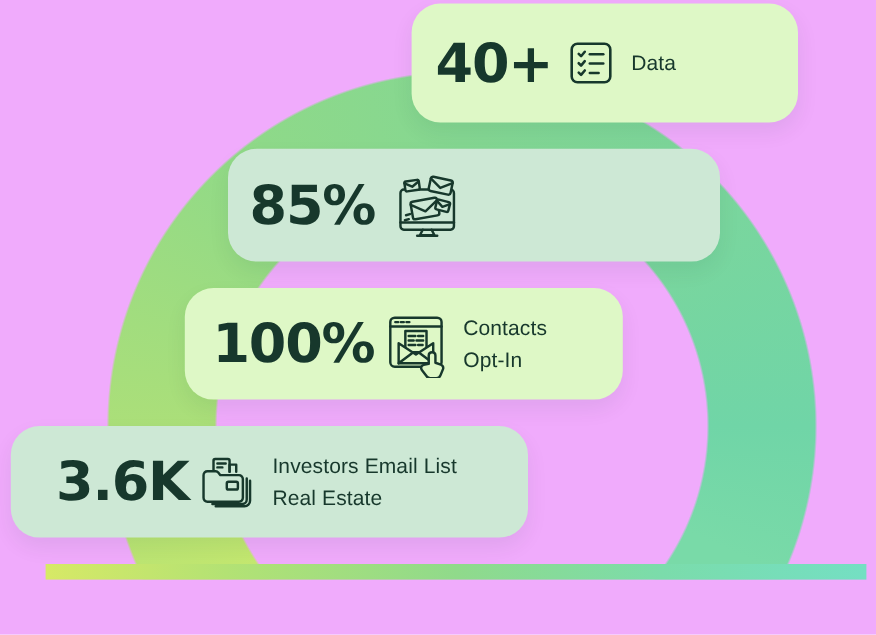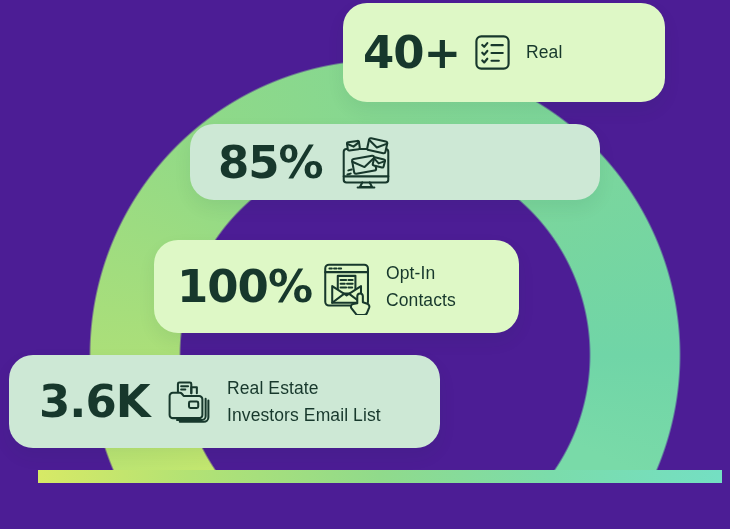--- a/index.html
+++ b/index.html
@@ -1,18 +1,18 @@
 <!DOCTYPE html>
 <html style="--text-dark: #17382c; --card-light-bg: #def8c6; --card-sage-bg: #cde8d5;"><head>
 <meta charset="utf-8">
 <style>
   html,body{margin:0;padding:0;background:#ffffff;}
   .stage{
     position:relative;width:730px;height:529px;overflow:hidden;
-    background:#4c1d95;
+    background:#f0abfc;
     font-family:"Liberation Sans",sans-serif;
     color:var(--text-dark,#17382c);
   }
   
   .ring{
     position:absolute;left:0;top:0;width:730px;height:483px;
     background:conic-gradient(from 225deg at 385px 355px,
       #cdeb6c 0deg,#abdf79 45deg,#8ed989 100deg,#85d792 135deg,
       #7bd69c 180deg,#70d5a7 225deg,#79daa8 250deg,#79daa8 360deg);
     -webkit-mask:radial-gradient(circle at 385px 355px,transparent 0 204px,#000 206px 294px,transparent 296px);
@@ -25,31 +25,31 @@
   }
   
   .card{
     position:absolute;display:flex;align-items:center;
     border-radius:24px;box-sizing:border-box;
     box-shadow:0 8px 18px rgba(20,50,40,.07);
   }
   .card.light{background:var(--card-light-bg,#def8c6);}
   .card.sage{background:var(--card-sage-bg,#cde8d5);}
   .card-1{left:343px;top:3px;width:322px;height:99px;padding-left:20px;}
-  .card-2{left:190px;top:124px;width:410px;height:76px;padding-left:28px;}
+  .card-2{left:190px;top:124px;width:410px;height:94px;padding-left:18px;}
   .card-3{left:130px;top:240px;width:365px;height:93px;padding-left:23px;margin-left:24px;}
   .card-4{left:9px;top:355px;width:431px;height:93px;padding-left:30px;}
   .stat-value{
     font-family:"DejaVu Sans",sans-serif;font-weight:bold;
     font-size:45px;letter-spacing:-1px;line-height:1;flex:0 0 auto;
   }
   .card-1 .stat-value{width:110px;}
   .card-2 .stat-value{width:122px;}
   .card-3 .stat-value{width:145px;}
-  .card-4 .stat-value{width:126px;}
+  .card-4 .stat-value{width:126px;text-align:center;}
   .stat-icon{flex:0 0 auto;}
   .card-1 .stat-icon{margin-right:14px;}
   .card-2 .stat-icon{margin-right:14px;}
   .card-3 .stat-icon{margin-right:12px;}
   .card-4 .stat-icon{margin-right:14px;}
   .stat-label{font-size:17.5px;line-height:27px;letter-spacing:.1px;}
   .stat-label span{display:block;white-space:nowrap;}
   
   .stat-icon svg{display:block;}
   .ic{stroke:var(--text-dark,#17382c);stroke-width:2.2;fill:none;
@@ -73,21 +73,21 @@
           <path d="M9.5 12.2 l2 2 3.2 -3.8"></path>
             <line x1="19" y1="12.5" x2="30.5" y2="12.5"></line>
           <path d="M9.5 20.2 l2 2 3.2 -3.8"></path>
             <line x1="19" y1="20.5" x2="30.5" y2="20.5"></line>
           <path d="M9.5 28.2 l2 2 3.2 -3.8"></path>
             <line x1="19" y1="28.5" x2="26.5" y2="28.5"></line>
         </g>
       </svg>
     </span>
     <span class="stat-label">
-      <span>Real</span>
+      <span>Data</span>
     </span>
   </div>
 
   <div class="card sage card-2">
     <span class="stat-value">85%</span>
     <span class="stat-icon">
       <svg width="52" height="56" viewBox="0 0 56 60">
         <g class="ic">
           <rect x="4" y="16" width="48" height="36" rx="3"></rect>
           <g transform="rotate(-8 14 13)">
@@ -126,40 +126,40 @@
           <path d="M8 10 h2.6 M13 10 h2.6 M18 10 h2.6"></path>
           <rect class="fillL" x="17" y="18" width="19" height="19"></rect>
           <path d="M20 22.5 h6 M28.5 22.5 h4.5 M20 26.5 h4.5 M27 26.5 h6 M20 30.5 h6 M28.5 30.5 h4"></path>
           <path class="fillL" d="M11 29 L26.5 39 42 29 V47 H11 Z"></path>
           <path d="M11 47 L23 38 M42 47 L30 38"></path>
           <path class="fillL" d="M41 37 c1.8 0 3 1.2 3 3 v6.5 l4.8 1.6 c1.7 .6 2.6 2.4 2 4.1 l-2.2 5.4 c-.6 1.6 -2.1 2.7 -3.8 2.7 h-5.5 c-1.2 0 -2.3 -.5 -3 -1.5 l-4.5 -5.8 c-1.3 -1.7 -.4 -4.2 1.7 -4.6 l4.5 -.9 V40 c0 -1.8 1.2 -3 3 -3 z"></path>
         </g>
       </svg>
     </span>
     <span class="stat-label">
+      <span>Contacts</span>
       <span>Opt-In</span>
-      <span>Contacts</span>
     </span>
   </div>
 
   <div class="card sage card-4">
     <span class="stat-value">3.6K</span>
     <span class="stat-icon">
       <svg width="48" height="49" viewBox="0 0 52 52">
         <g class="ic">
           <path class="fillS" d="M14 17 V7 a1.5 1.5 0 0 1 1.5 -1.5 H27 a1.5 1.5 0 0 1 1.5 1.5 V17"></path>
           <path d="M17.5 9.5 h7.5 M17.5 13 h4.5"></path>
           <path d="M28.5 17 V10.5 h6 V17"></path>
           <path d="M44 23 v19 a4 4 0 0 1 -4 4 H13"></path>
           <path d="M47 25 v18 a5 5 0 0 1 -5 5 H16"></path>
           <path class="fillS" d="M5 20 a3.5 3.5 0 0 1 3.5 -3.5 h7.5 a3 3 0 0 1 2.3 1.1 l1.9 2.4 H37 a3.5 3.5 0 0 1 3.5 3.5 v17 a3.5 3.5 0 0 1 -3.5 3.5 H8.5 A3.5 3.5 0 0 1 5 40.5 Z"></path>
           <rect class="fillS" x="26" y="26" width="10" height="7" rx="1.5"></rect>
         </g>
       </svg>
     </span>
     <span class="stat-label">
+      <span>Investors Email List</span>
       <span>Real Estate</span>
-      <span>Investors Email List</span>
     </span>
   </div>
 
   <div class="bar"></div>
 </div>
 
 </body></html>

